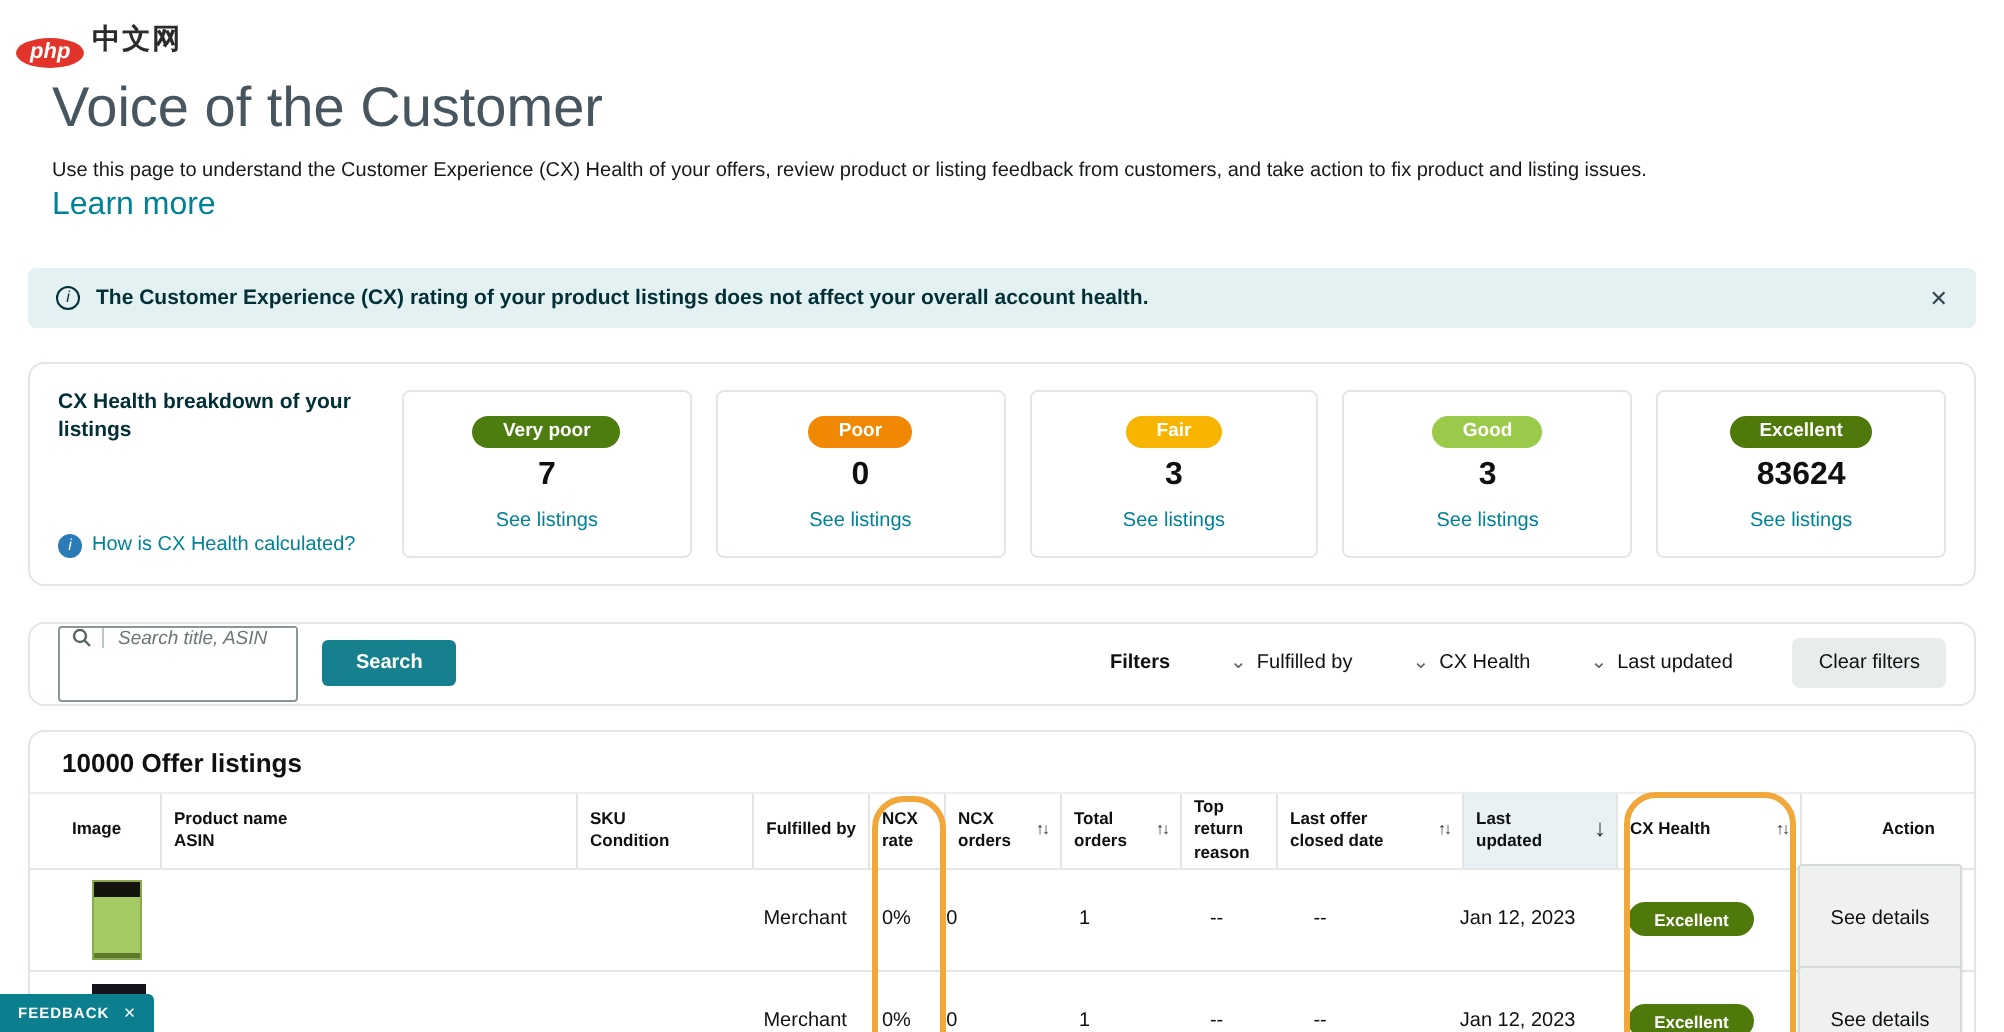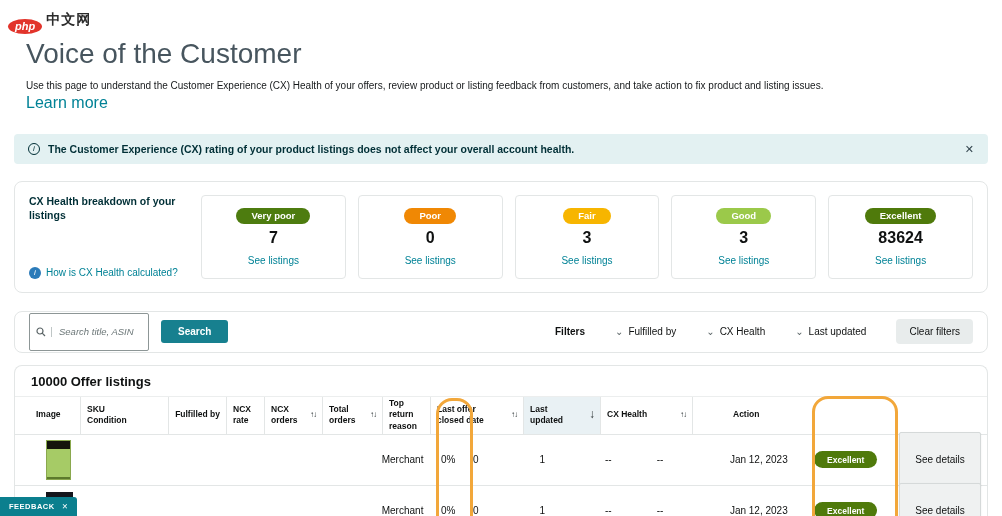--- a/index.html
+++ b/index.html
@@ -36,21 +36,21 @@
     padding:9px 6px 10px; cursor:pointer; }
   .pill { display:inline-block; color:#fff; font-weight:bold; font-size:9.5px;
     padding:2.5px 15px; border-radius:999px; }
   .pill-0 { background:#4d7c0f;text-align:right; } .pill-1 { background:#f08804; } .pill-2 { background:#f7b500; }
   .pill-3 { background:#9bc94a; } .pill-4 { background:#4f7a0b; }
   .bd-count { font-size:16px; font-weight:bold; margin:5px 0 3px; color:#0f1111; }
   .bd-link { font-size:10px; color:#008296; }
 
   .toolbar { margin:18px 14px 0; border:1px solid #e3e6e6; border-radius:8px; height:42px;
     display:flex; align-items:center; padding:0 14px; }
-  .search-group { display:flex; align-items:center; border:1px solid #8d9696; border-radius:2px; height:38px; background:#fff; }
+  .search-group { display:flex; align-items:flex-start; border:1px solid #8d9696; border-radius:2px; height:38px; background:#fff; }
   .search-iconbox { width:22px; display:flex; align-items:center; justify-content:center; border-right:1px solid #bfc6c6; }
   .search-input { width:96px; border:0; outline:none; padding:0 7px; font-size:9.5px;
     font-family:inherit; color:#0f1111; }
   .search-input::placeholder { font-style:italic; color:#6c7778; }
   .search-btn { margin-left:12px; background:#17808f; color:#fff; border:0; border-radius:3px;
     font-weight:bold; font-size:10px; padding:6px 17px; cursor:pointer; font-family:inherit; }
   .tb-right { margin-left:auto; display:flex; align-items:center; gap:30px; }
   .filters-label { font-size:10px; font-weight:bold; color:#0f1111; }
   .dropdown { display:flex; align-items:center; gap:5px; cursor:pointer; }
   .chev { font-size:10px; color:#5a6466; line-height:1; }
@@ -188,20 +188,26 @@
   </div>
 </div>
 
 <div class="table-card">
   <div class="table-title">10000 Offer listings</div>
 
   <div class="thead">
     <div class="th c0">
       <div class="lines">
           <span>Image</span>
+        </div>
+    </div>
+    <div class="th c1">
+      <div class="lines">
+          <span>Product name</span>
+          <span>ASIN</span>
         </div>
     </div>
     <div class="th c2">
       <div class="lines">
           <span>SKU</span>
           <span>Condition</span>
         </div>
     </div>
     <div class="th c3">
       <div class="lines">

